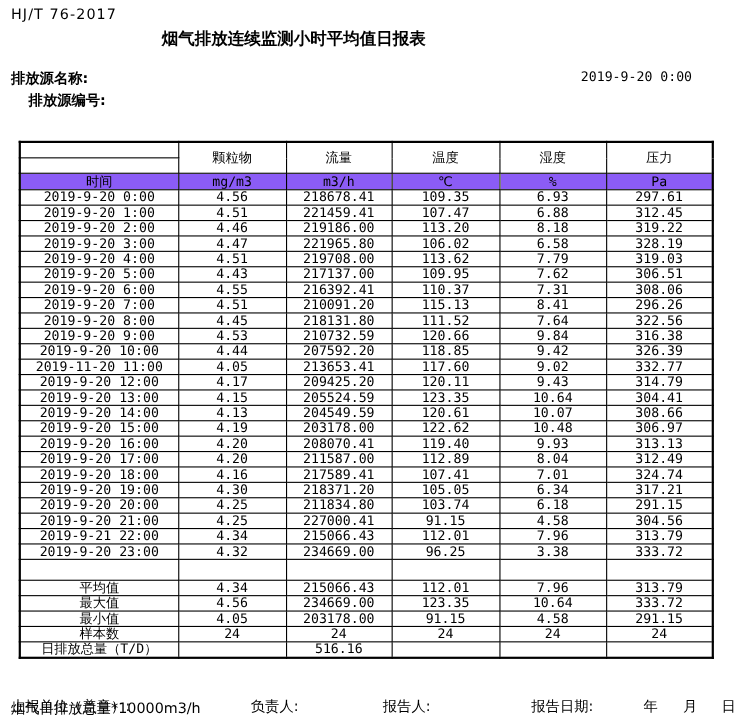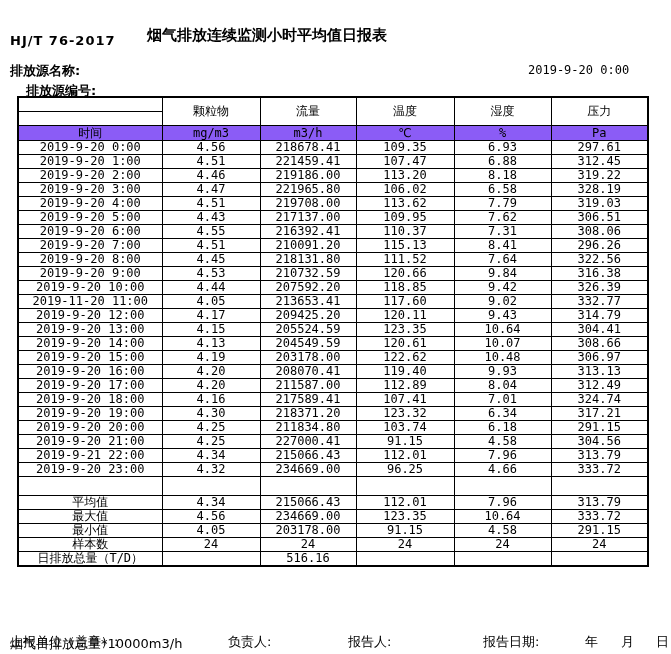--- a/index.html
+++ b/index.html
@@ -1,27 +1,27 @@
 <!DOCTYPE html>
 <html><head>
 <meta charset="utf-8">
 <style>
   html,body{margin:0;padding:0;}
   body{
     width:671px;height:654px;background:#ffffff;position:relative;
     font-family:"DejaVu Sans","Liberation Sans",sans-serif;color:#000;
   }
-  .std{position:absolute;left:10px;top:6px;font-size:13px;font-weight:bold;letter-spacing:1px;margin-top:27px;}
+  .std{position:absolute;left:10px;top:6px;font-size:13px;font-weight:normal;letter-spacing:1px;}
   .title{position:absolute;left:0;top:26px;width:534px;text-align:center;font-size:15px;font-weight:bold;}
   .lbl{position:absolute;font-size:13px;font-weight:bold;}
   .src-name{left:10px;top:62px;}
   .src-code{left:10px;top:82px;margin-left:16px;}
   .datetime{position:absolute;left:528px;top:63px;font-size:12px;font-family:"DejaVu Sans Mono","DejaVu Sans",monospace;}
   table.report{
-    position:absolute;left:17px;top:96px;border-collapse:collapse;table-layout:fixed;
+    position:absolute;left:17px;top:128px;border-collapse:collapse;table-layout:fixed;
     border:2px solid #000;
   }
   table.report td{
     border:1px solid #000;padding:0;height:13px;line-height:13px;
     font-size:12px;text-align:center;white-space:nowrap;overflow:hidden;
     font-family:"DejaVu Sans Mono","DejaVu Sans",monospace;
   }
   tr.unit-row td{background:#8b5cf6;height:14px;line-height:14px;}
   td.pollutant{font-size:13px;}
   tr.blank-row td{height:18px;}
@@ -224,21 +224,21 @@
         <td>4.16</td>
         <td>217589.41</td>
         <td>107.41</td>
         <td>7.01</td>
         <td>324.74</td>
       </tr>
       <tr>
         <td>2019-9-20 19:00</td>
         <td>4.30</td>
         <td>218371.20</td>
-        <td>123.32</td>
+        <td>105.05</td>
         <td>6.34</td>
         <td>317.21</td>
       </tr>
       <tr>
         <td>2019-9-20 20:00</td>
         <td>4.25</td>
         <td>211834.80</td>
         <td>103.74</td>
         <td>6.18</td>
         <td>291.15</td>
@@ -257,21 +257,21 @@
         <td>215066.43</td>
         <td>112.01</td>
         <td>7.96</td>
         <td>313.79</td>
       </tr>
       <tr>
         <td>2019-9-20 23:00</td>
         <td>4.32</td>
         <td>234669.00</td>
         <td>96.25</td>
-        <td>4.66</td>
+        <td>3.38</td>
         <td>333.72</td>
       </tr>
     </tbody>
   <tbody id="summary-body">
       <tr class="blank-row">
         <td></td>
         <td></td>
         <td></td>
         <td></td>
         <td></td>

